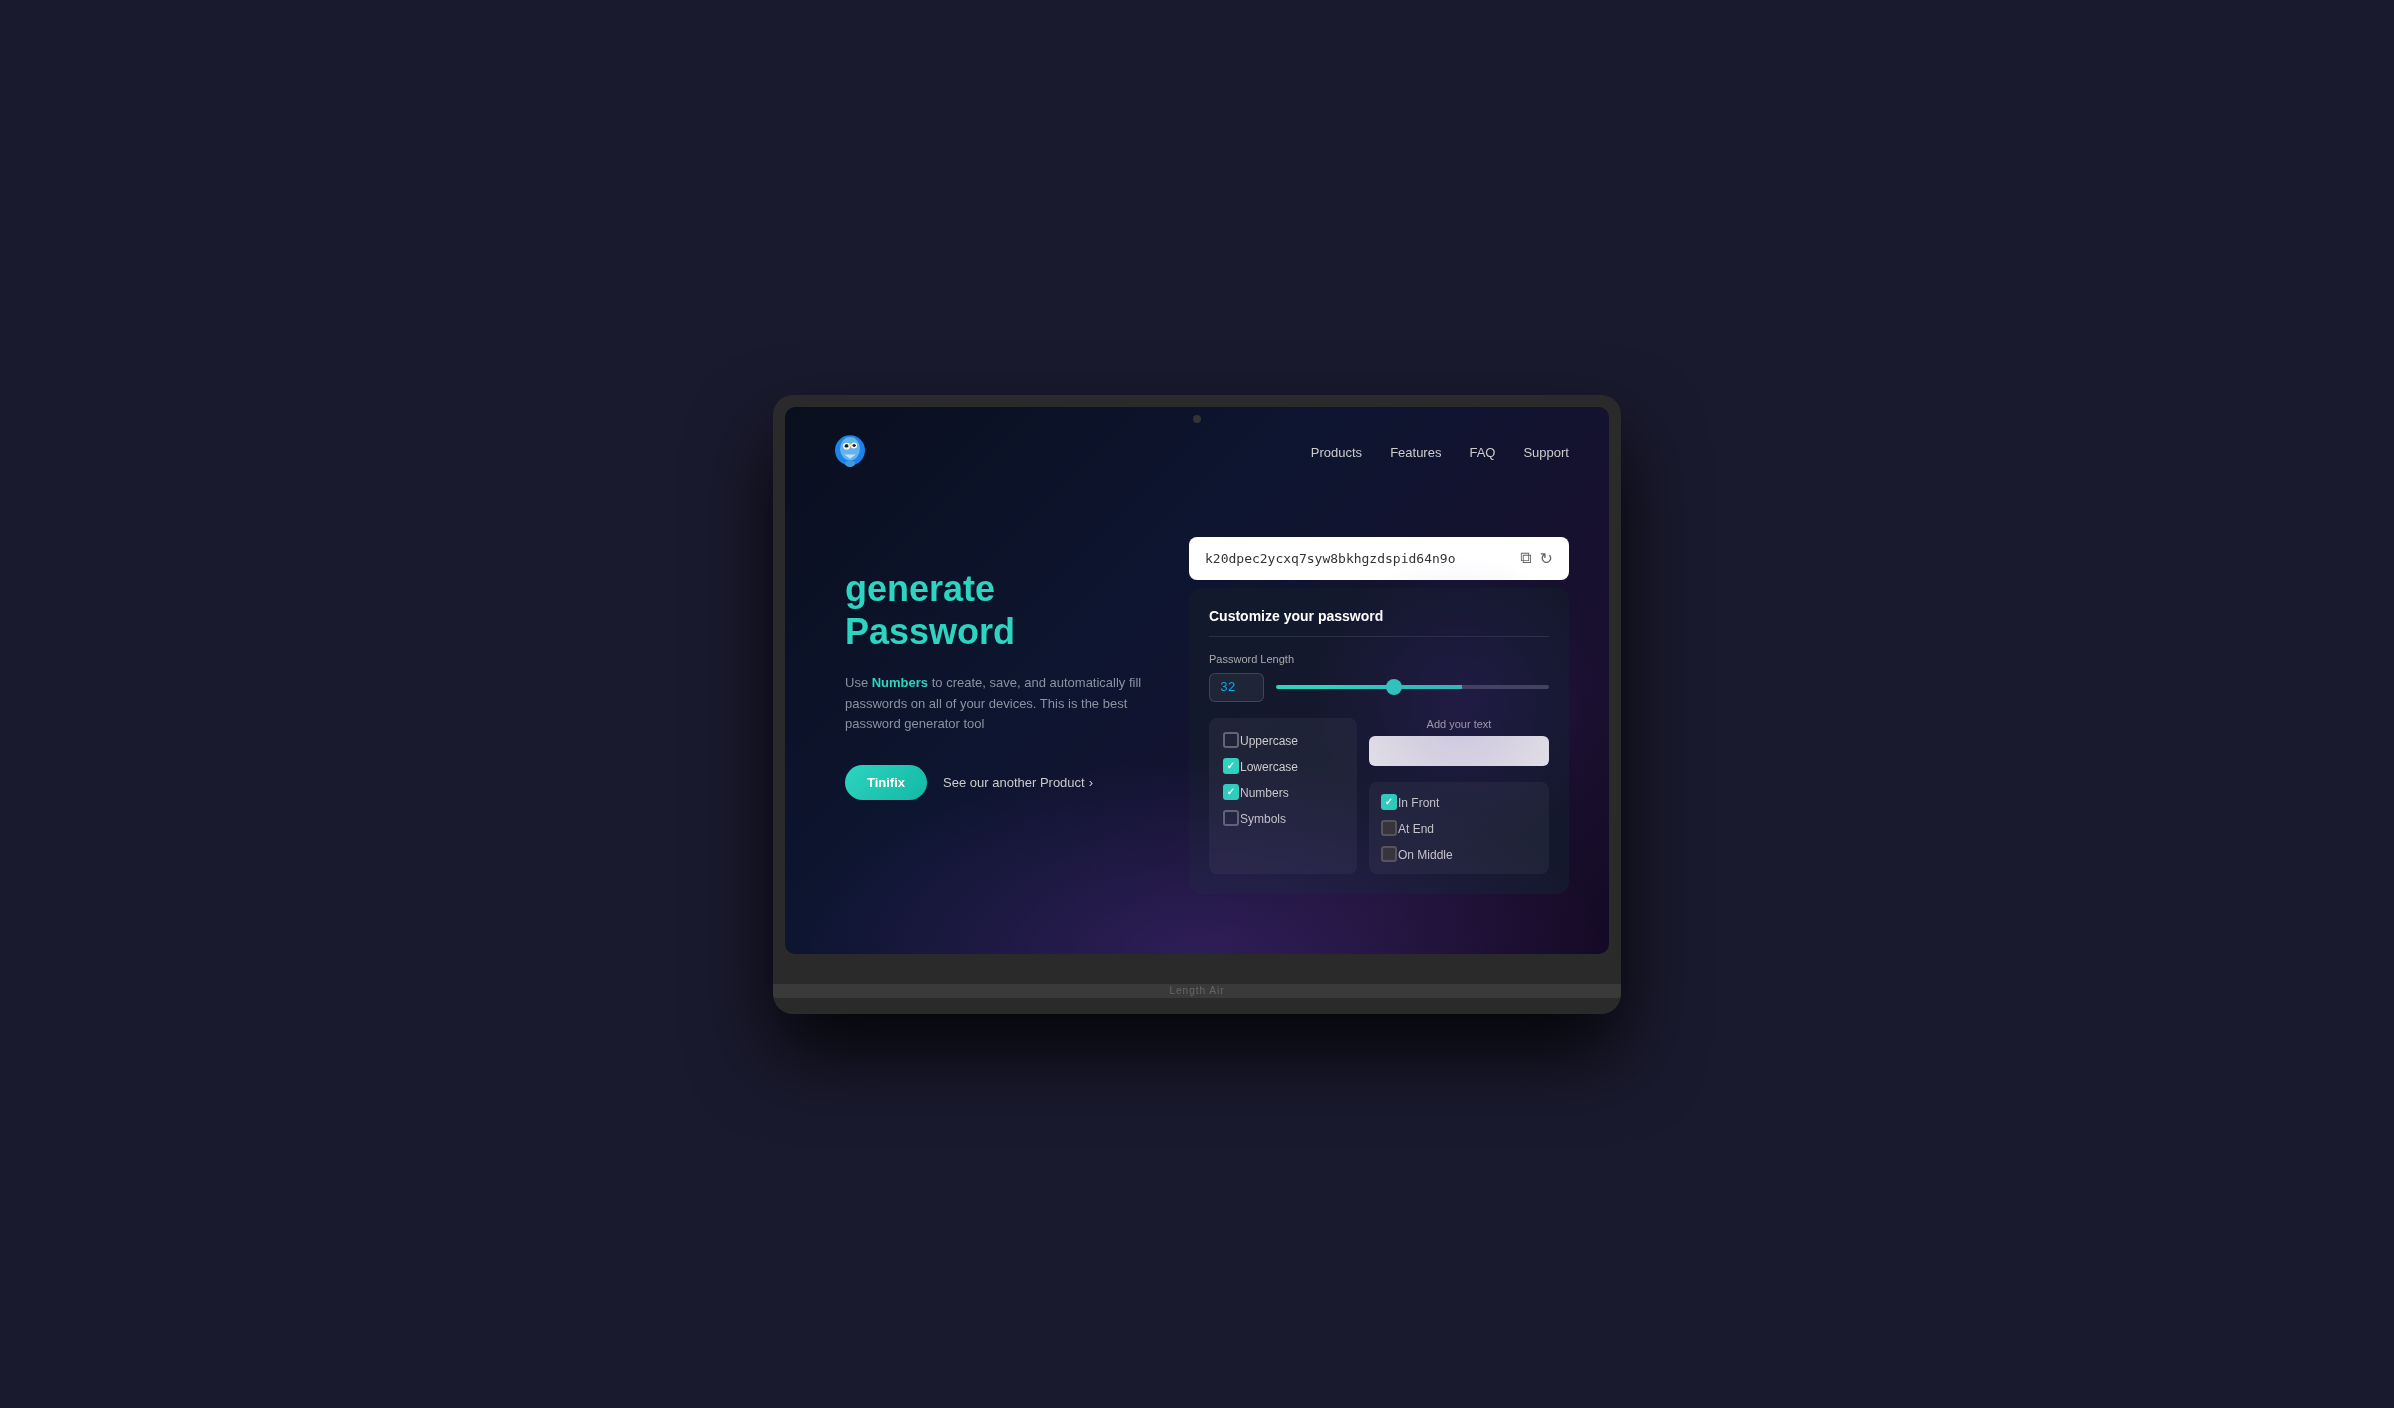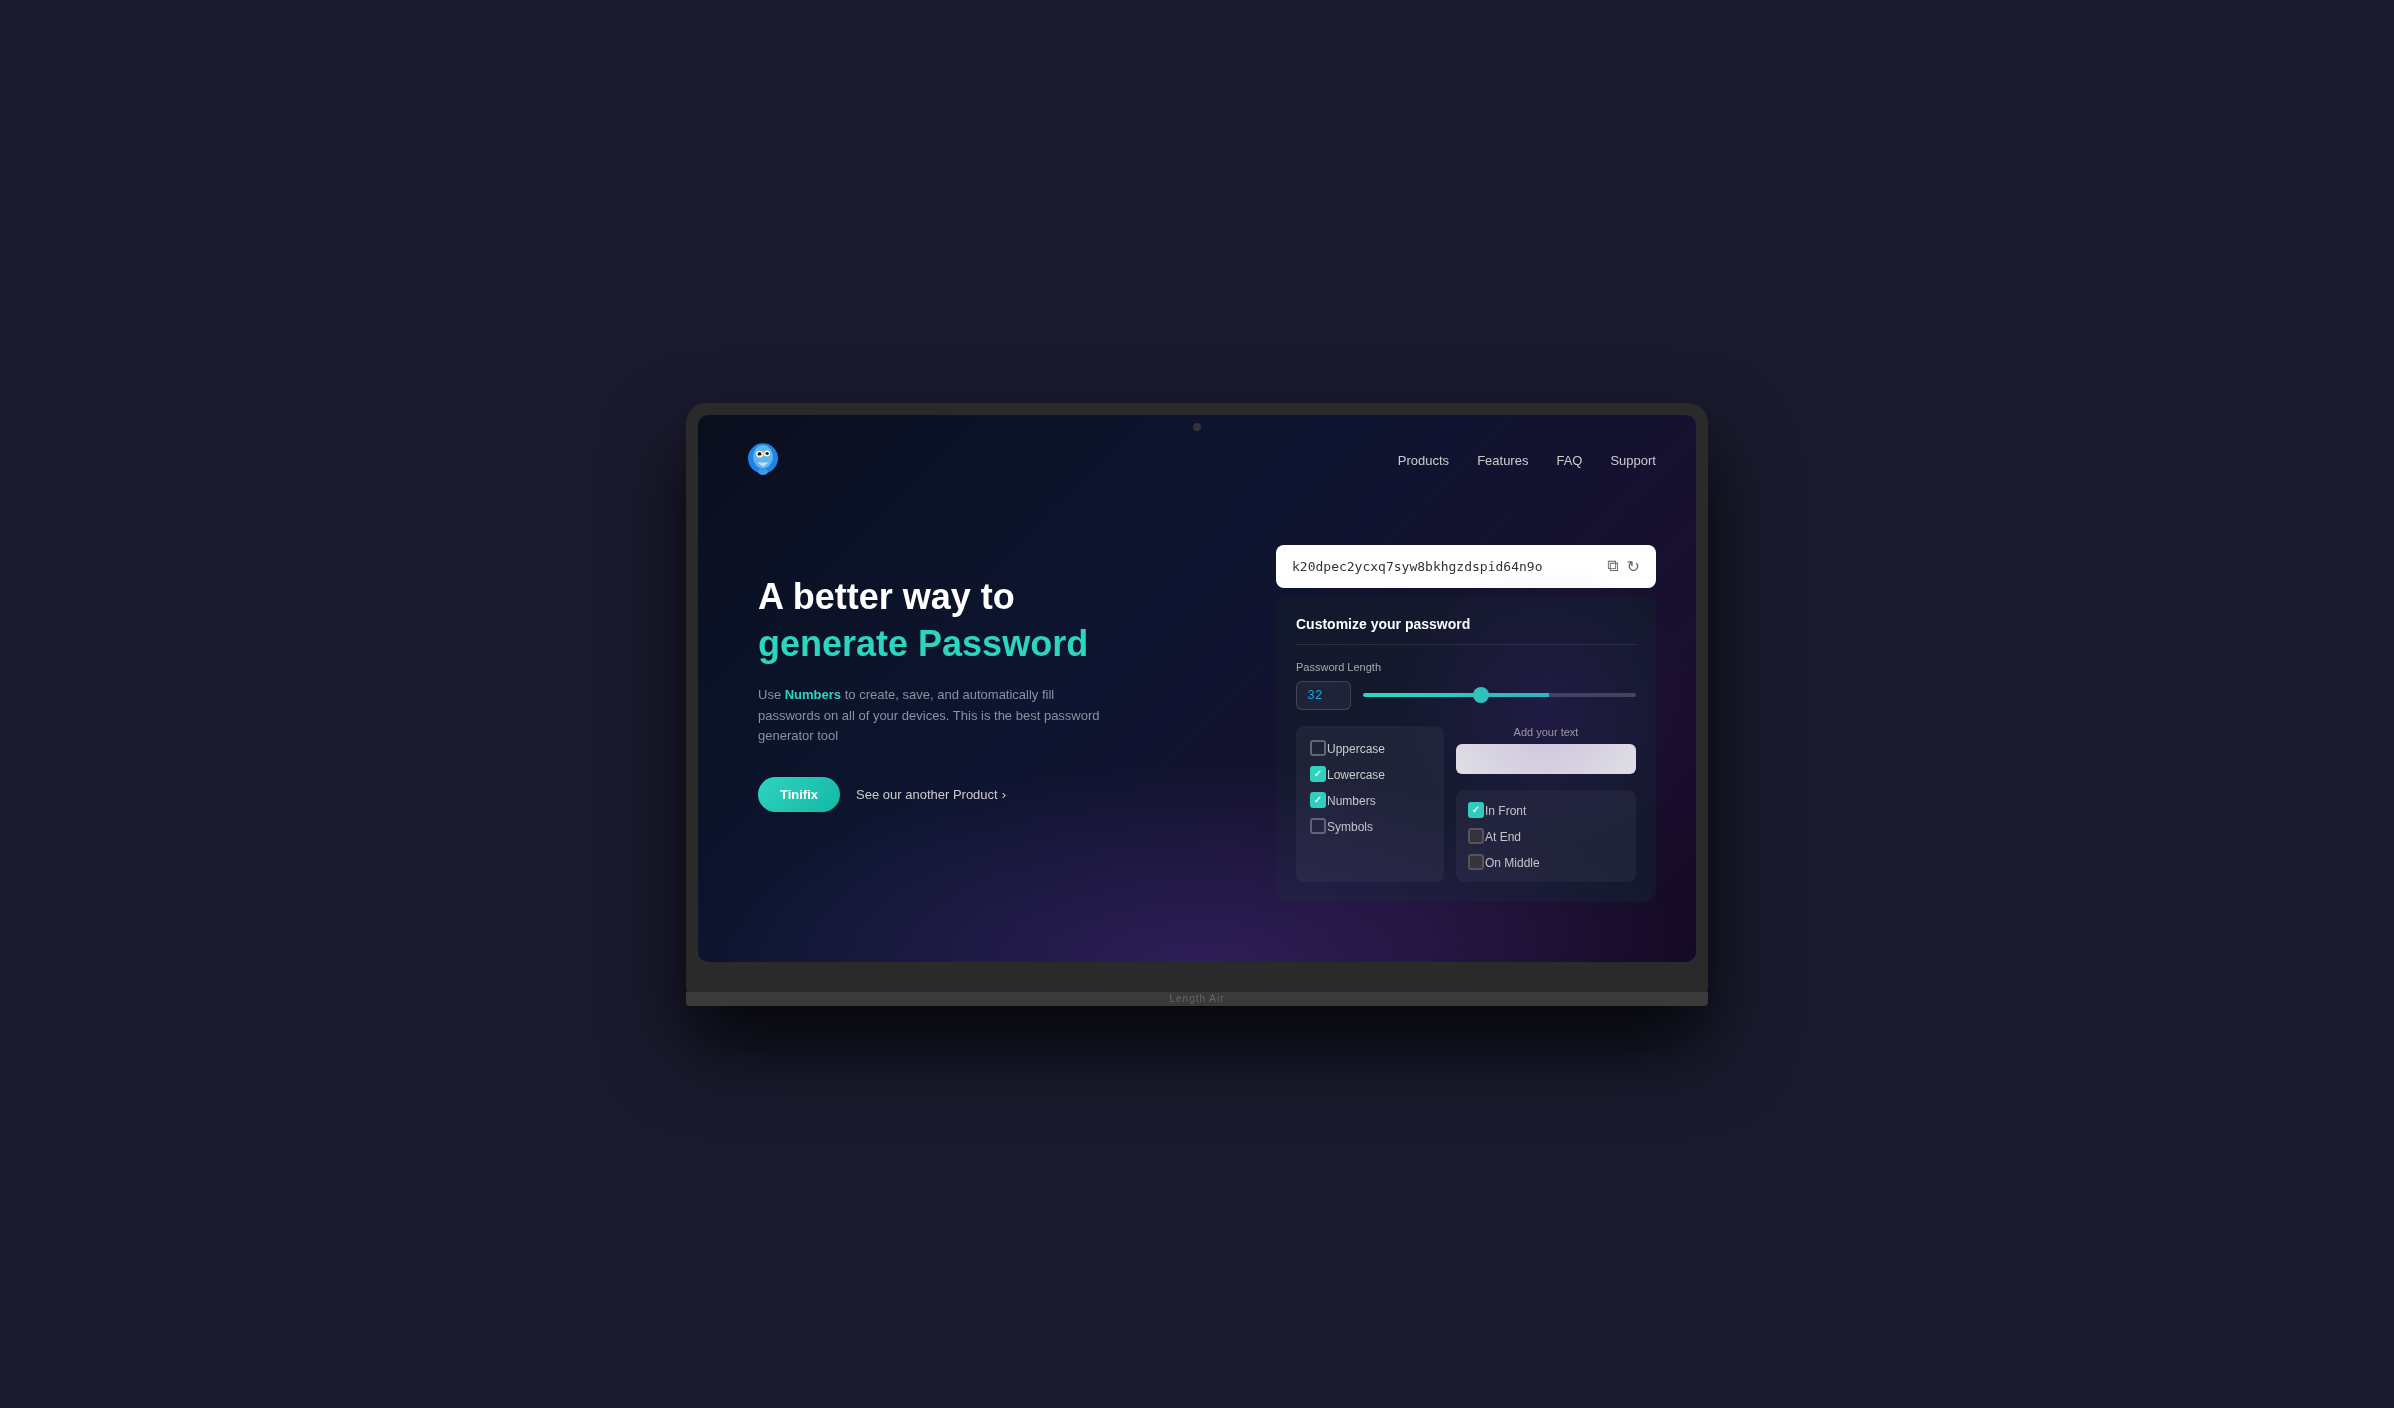--- a/index.html
+++ b/index.html
@@ -7,24 +7,24 @@
       background: #1a1a2e;
       display: flex;
       justify-content: center;
       align-items: center;
       min-height: 100vh;
       font-family: -apple-system, BlinkMacSystemFont, 'Segoe UI', sans-serif;
     }
 
     .macbook-wrapper {
       position: relative;
-      width: 1022px;
+      width: 848px;
       background: #2a2a2a;
       border-radius: 20px;
-      padding: 12px 12px 0 12px;
+      padding: 12px 12px 16px 12px;
       box-shadow: 0 40px 80px rgba(0,0,0,0.8);
     }
 
     .macbook-screen {
       background: #0d1117;
       border-radius: 10px;
       overflow: hidden;
       position: relative;
       background: linear-gradient(135deg, #0a0f1e 0%, #0d1530 40%, #1a0f2e 80%, #150a25 100%);
     }
@@ -426,21 +426,20 @@
         </li>
         <li>
           <a>Support</a>
         </li>
       </ul>
     </nav>
 
     <div class="main-content">
 
       <div class="hero-section">
-        <div class="hero-title-1">A better way to</div>
         <div class="hero-title-2">generate Password</div>
         <p class="hero-desc">
           Use <strong>Numbers</strong><span> to create, save, and automatically fill passwords on all of your devices. This is the best password generator tool</span>
         </p>
         <div class="cta-row">
           <button class="btn-tinifix">Tinifix</button>
           <button class="btn-another-product">
             <span>See our another Product</span>
             <span>›</span>
           </button>

